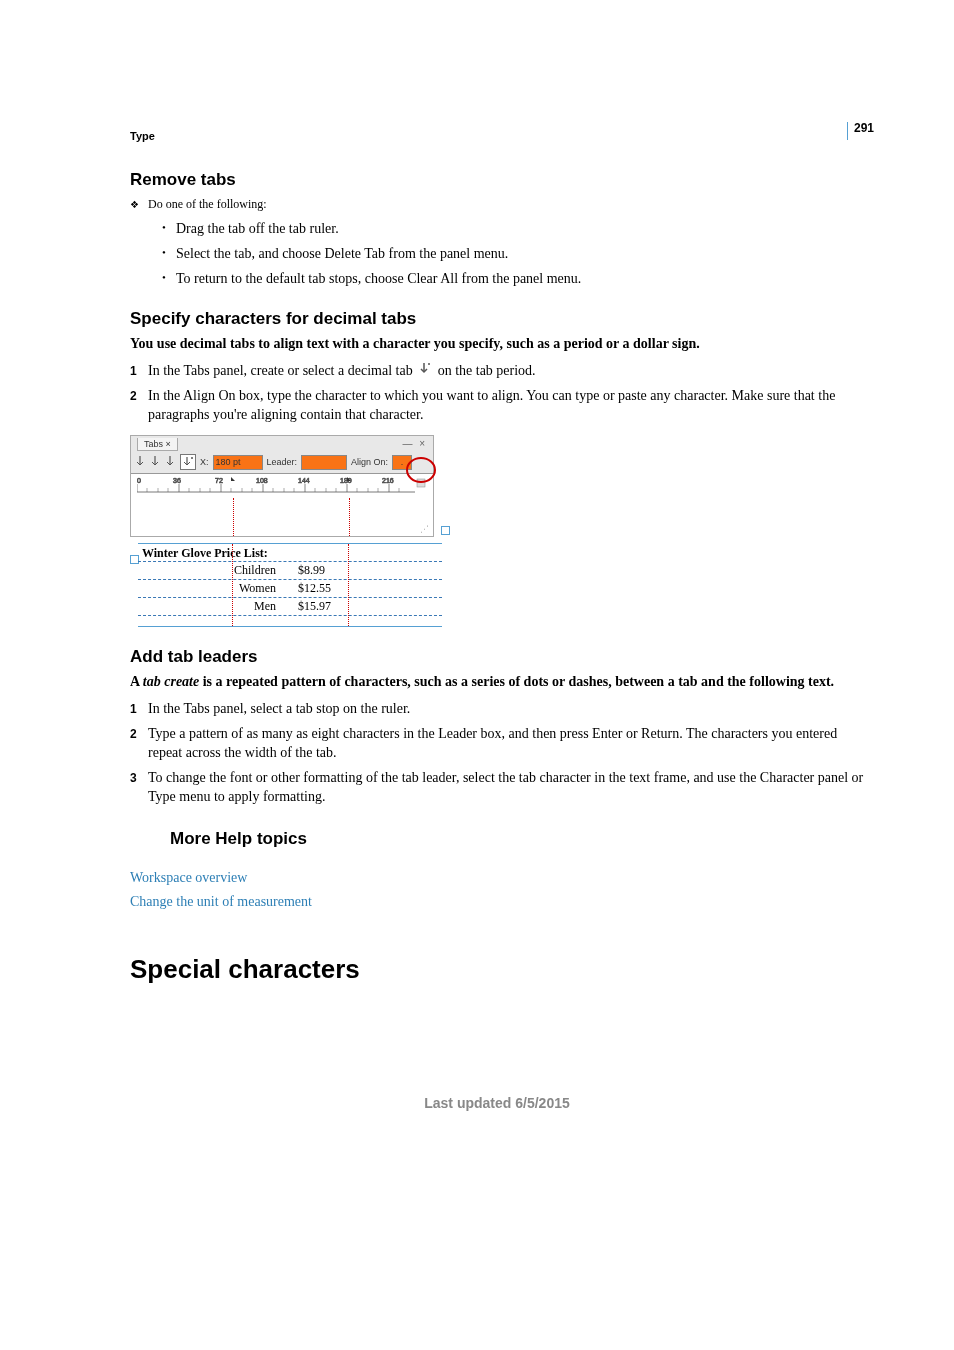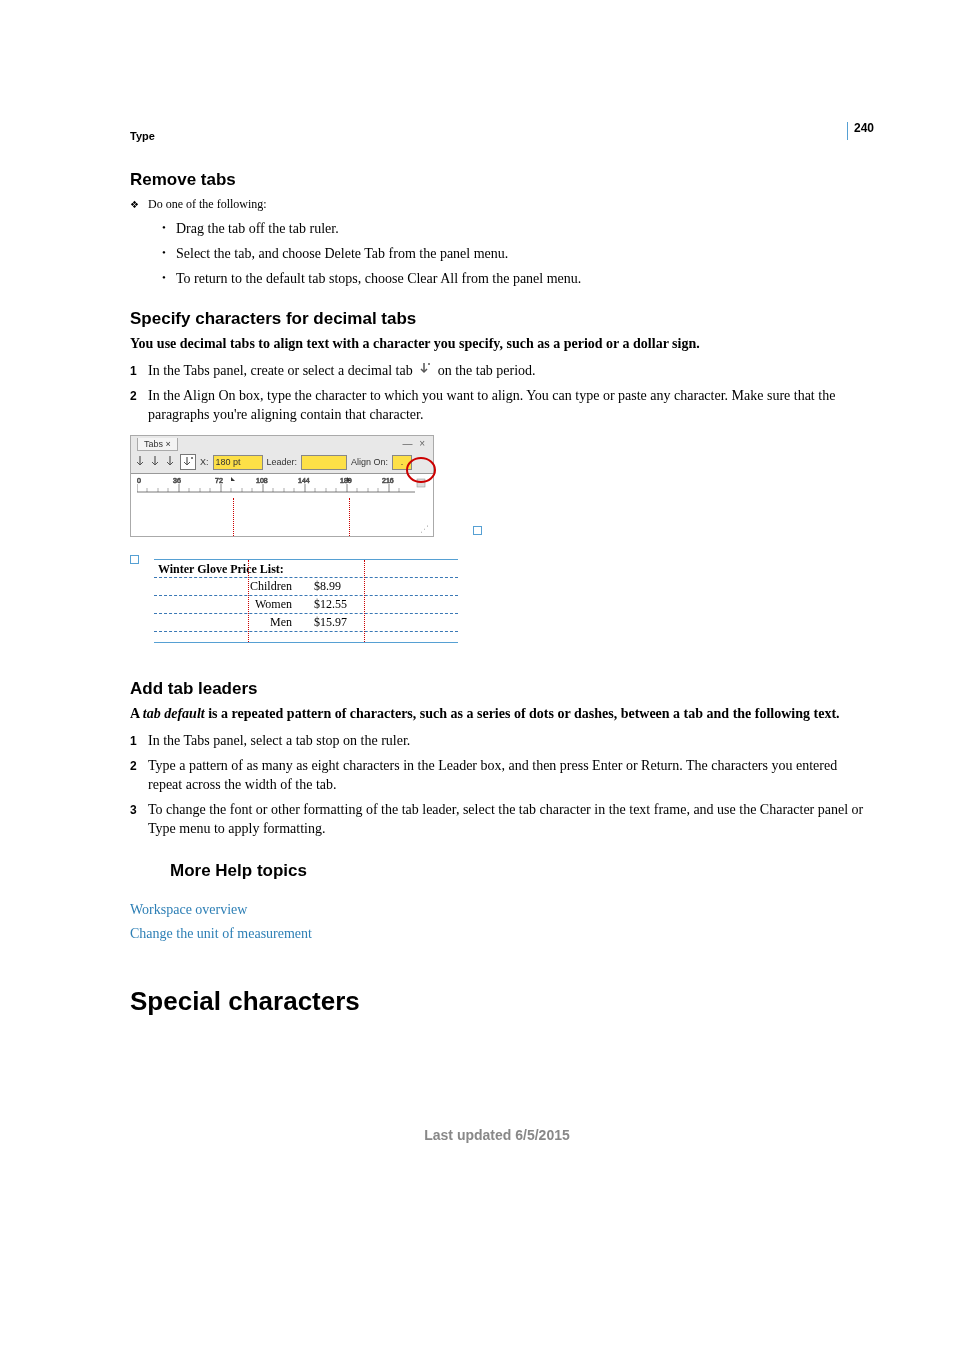--- a/index.html
+++ b/index.html
@@ -133,21 +133,21 @@
     font-size: 9px;
   }
   .panel-img .toprow {
     display: flex;
     align-items: center;
     padding: 3px 4px;
     gap: 4px;
   }
   .panel-img .field {
     border: 1px solid #888;
-    background: #fde047;
+    background: #f97316;
     height: 13px;
     line-height: 13px;
     font-size: 9px;
     padding: 0 2px;
   }
   .panel-img .label { font-size: 9px; }
   .panel-img .ruler-area {
     background: #fff;
     border-top: 1px solid #999;
     position: relative;
@@ -174,21 +174,21 @@
     color: #666;
     letter-spacing: 2px;
   }
   .example-table {
     width: 304px;
     font-family: "Minion Pro", "Times New Roman", serif;
     font-size: 12px;
     border-top: 1px solid #56a0d3;
     border-bottom: 1px solid #56a0d3;
     padding: 0;
-    margin: 16px;
+    margin: 0;
   }
   .example-table .et-title {
     font-weight: bold;
     padding: 2px 0 0 4px;
     border-bottom: 1px dashed #3a78b5;
   }
   .example-table .et-row {
     display: flex;
     border-bottom: 1px dashed #3a78b5;
     padding: 1px 0;
@@ -238,21 +238,21 @@
     position: absolute;
     border: 2px solid #c00;
     border-radius: 50%;
     background: transparent;
   }
 </style>
 </head>
 <body>
 
 <div class="page">
-  <div class="page-number">240</div>
+  <div class="page-number">291</div>
   <div class="chapter-topic">Type</div>
 
   
   <h2 class="sec">Remove tabs</h2>
   <div class="diamond-row">
     <div class="marker">❖</div>
     <div class="txt">Do one of the following:</div>
   </div>
   <ul class="sub">
     <li>Drag the tab off the tab ruler.</li>
@@ -400,21 +400,21 @@
         <div class="right-handle">
             <div class="handle-sq" style="bottom:8px;right:0;"></div>
           </div>
       </div>
     </div>
   </div>
 
   
   <h2 class="sec">Add tab leaders</h2>
   <p class="body">
-    <span>A </span><span class="italic">tab default</span><span> is a repeated pattern of characters, such as a series of dots or dashes, between a tab and the following text.</span>
+    <span>A </span><span class="italic">tab create</span><span> is a repeated pattern of characters, such as a series of dots or dashes, between a tab and the following text.</span>
   </p>
   <div class="step">
     <div class="num">1</div>
     <div class="txt">In the Tabs panel, select a tab stop on the ruler.</div>
   </div>
   <div class="step">
     <div class="num">2</div>
     <div class="txt">Type a pattern of as many as eight characters in the Leader box, and then press Enter or Return. The characters you entered repeat across the width of the tab.</div>
   </div>
   <div class="step">

